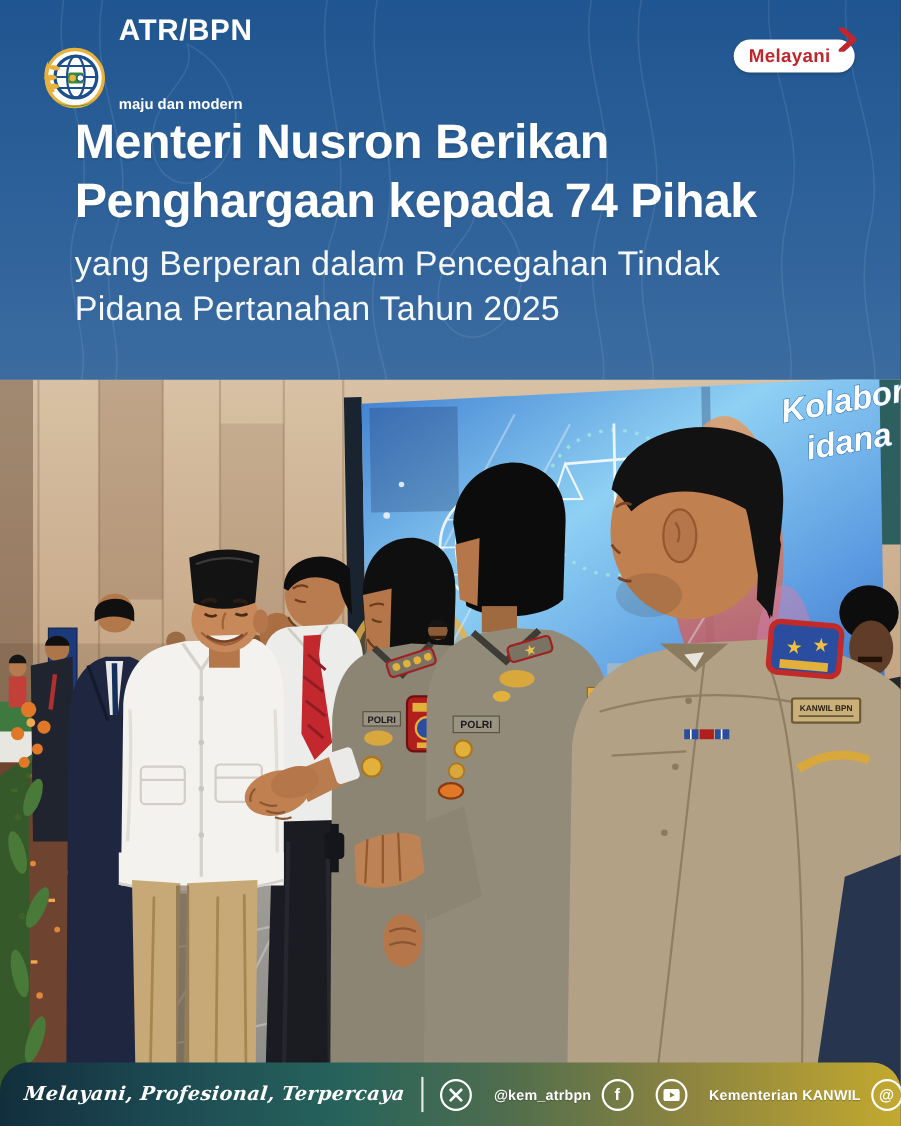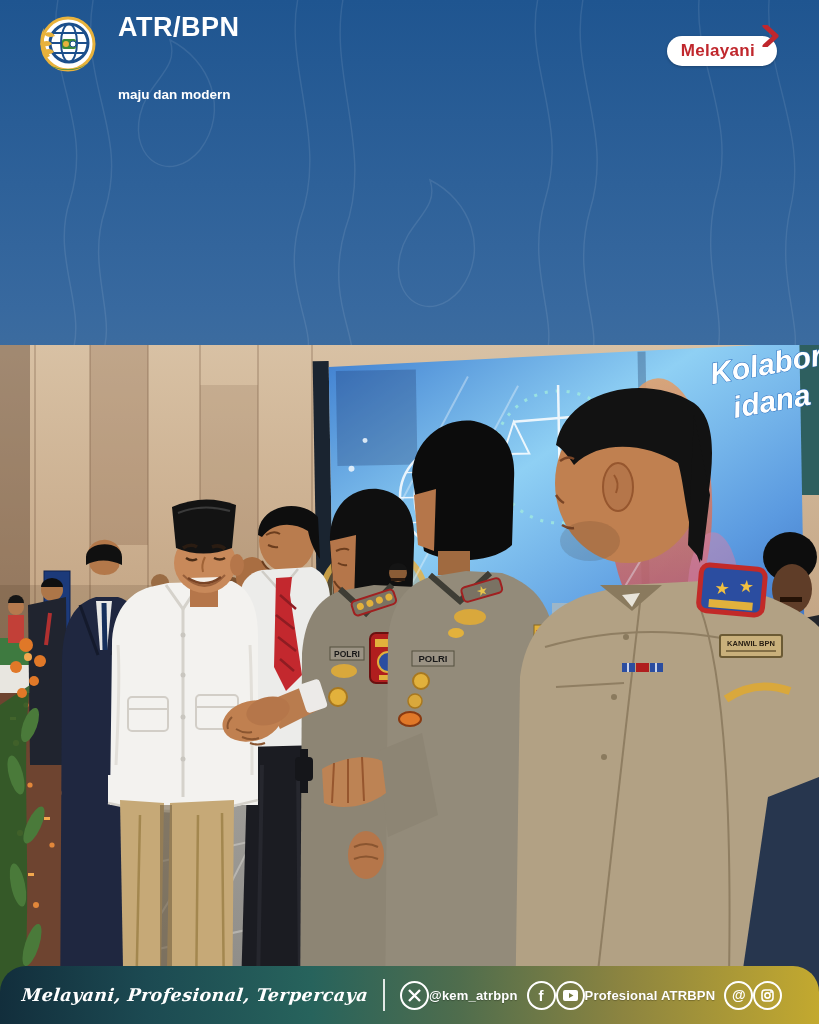--- a/index.html
+++ b/index.html
@@ -1,39 +1,39 @@
 <!DOCTYPE html>
 <html><head>
 <meta charset="utf-8">
 <style>
   html,body{margin:0;padding:0;background:#222;}
   .poster{position:relative;width:819px;height:1024px;overflow:hidden;
     font-family:"Liberation Sans",sans-serif;
     background:linear-gradient(180deg,#1f5590 0%,#38699f 30%,#527ba0 55%,#5d8194 74%,#49757d 89%,#2e6263 100%);}
   .contours{position:absolute;top:0;left:0;width:819px;height:345px;pointer-events:none;}
-  .brandbar{position:absolute;top:14px;left:36px;display:flex;align-items:flex-start;gap:20px;}
+  .brandbar{position:absolute;top:14px;left:36px;display:flex;align-items:flex-end;gap:10px;}
   .logo-mark{width:62px;height:62px;}
   .logo-text .t1{color:#fff;font-weight:bold;font-size:27px;letter-spacing:.5px;line-height:1;}
   .logo-text .t2{color:#fff;font-weight:bold;font-size:13.5px;line-height:1.15;margin-top:46px;}
   .badge{position:absolute;top:36px;right:42px;background:#fff;border-radius:16px;
     padding:5px 22px 5px 14px;box-shadow:0 1px 3px rgba(0,0,0,.25);}
   .badge .label{color:#c0272d;font-weight:bold;font-size:17px;letter-spacing:.3px;}
   .badge svg{position:absolute;right:-4px;top:-11px;}
   .headline{position:absolute;left:68px;top:104px;width:700px;}
   .headline .bold{color:#fff;font-weight:bold;font-size:44px;line-height:1.2;letter-spacing:-.5px;
     text-shadow:0 1px 2px rgba(0,0,0,.12);}
   .headline .light{color:#f4f8fa;font-weight:normal;font-size:31px;line-height:1.32;letter-spacing:.2px;margin-top:10px;}
   .photo{position:absolute;top:345px;left:0;width:819px;height:679px;}
   .footer{position:absolute;left:0;bottom:0;width:819px;height:58px;border-radius:26px 26px 0 0;
     background:linear-gradient(90deg,#122e3c 0%,#1c4a52 18%,#27635c 38%,#4f6d4d 56%,#8c8440 76%,#c3a92f 100%);
     display:flex;align-items:center;padding:0 22px;box-sizing:border-box;gap:9px;}
   .motto{color:#fff;font-family:"DejaVu Serif",serif;font-style:italic;font-weight:bold;
     font-size:17.5px;letter-spacing:.4px;white-space:nowrap;transform:skewX(-6deg);}
   .fdiv{width:2px;height:32px;background:rgba(255,255,255,.85);margin:0 6px;flex:none;}
-  .sgroup{display:flex;align-items:center;gap:0;white-space:nowrap;}
+  .sgroup{display:flex;align-items:center;gap:20px;white-space:nowrap;}
   .sicon{width:25px;height:25px;border:2px solid #fff;border-radius:50%;flex:none;
     display:flex;align-items:center;justify-content:center;color:#fff;font-weight:bold;font-size:13px;}
   .handle{color:#fff;font-weight:bold;font-size:13px;letter-spacing:.2px;text-shadow:0 1px 1px rgba(0,0,0,.25);}
 </style>
 </head>
 <body>
 
 <div class="poster">
 
   <svg class="contours" viewBox="0 0 819 345">
@@ -75,20 +75,26 @@
     </div>
   </div>
 
   <div class="badge">
     <span class="label">Melayani</span>
     <svg width="20" height="22" viewBox="0 0 20 22">
       <path d="M4,21 L15,11 L4,1" fill="none" stroke="#c0272d" stroke-width="5" stroke-linecap="round" stroke-linejoin="round"></path>
     </svg>
   </div>
 
+  <div class="headline">
+    <div class="bold">Menteri Nusron Berikan</div>
+    <div class="bold">Penghargaan kepada 74 Pihak</div>
+    <div class="light">yang Berperan dalam Pencegahan Tindak</div>
+    <div class="light" style="margin-top:0;">Pidana Pertanahan Tahun 2025</div>
+  </div>
 
   <svg class="photo" viewBox="0 0 819 679" preserveAspectRatio="none">
     <defs>
       <linearGradient id="woodG" x1="0" y1="0" x2="0" y2="1">
         <stop offset="0" stop-color="#d8c1a4"></stop>
           <stop offset=".55" stop-color="#bd9c7a"></stop>
           <stop offset="1" stop-color="#9e7e60"></stop>
       </linearGradient>
       <linearGradient id="screenG" x1="0" y1="0" x2="1" y2="1">
         <stop offset="0" stop-color="#3f7fd0"></stop>
@@ -434,21 +440,21 @@
       <span class="handle">@kem_atrbpn</span>
     </span>
 
     <span class="sgroup">
       <span class="sicon" style="font-size:15px;">f</span>
       <span class="sicon">
         <svg width="15" height="11" viewBox="0 0 15 11">
           <path fill-rule="evenodd" fill="#fff" d="M0,2 a2,2 0 0 1 2,-2 L13,0 a2,2 0 0 1 2,2 L15,9 a2,2 0 0 1 -2,2 L2,11 a2,2 0 0 1 -2,-2 Z M6,3 L10.5,5.5 L6,8 Z"></path>
         </svg>
       </span>
-      <span class="handle">Profesional ATRBPN</span>
+      <span class="handle">Kementerian KANWIL</span>
     </span>
 
     <span class="sgroup">
       <span class="sicon" style="font-size:14px;">@</span>
       <span class="sicon">
         <svg width="13" height="13" viewBox="0 0 13 13">
           <rect x="1" y="1" width="11" height="11" rx="3.2" fill="none" stroke="#fff" stroke-width="1.6"></rect>
           <circle cx="6.5" cy="6.5" r="2.6" fill="none" stroke="#fff" stroke-width="1.6"></circle>
           <circle cx="10" cy="3" r="1" fill="#fff"></circle>
         </svg>

